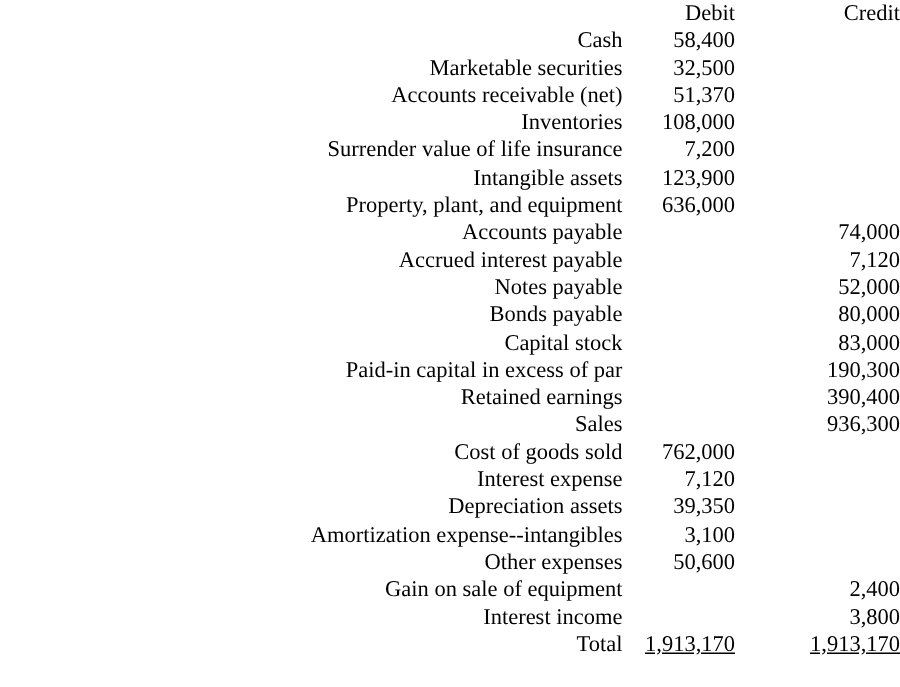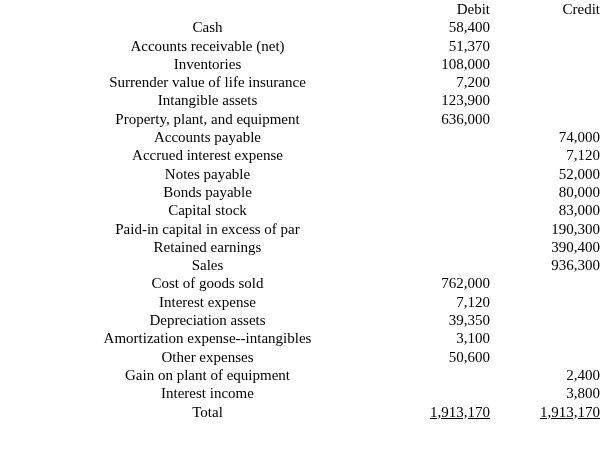--- a/index.html
+++ b/index.html
@@ -23,21 +23,21 @@
     line-height: 18.3px;
     font-weight: normal;
     vertical-align: middle;
     white-space: nowrap;
     overflow: hidden;
   }
   col.col-account { width: 415px; }
   col.col-debit   { width: 75px; }
   col.col-credit  { width: 110px; }
   td.account, th.account {
-    text-align: center;
+    text-align: right;
     padding-left: 5px;
   }
   td.num, th.num {
     text-align: right;
     font-family: Liberation Serif, serif;
   }
   td.credit-cell, th.credit-cell {
     padding-right: 5px;
     text-align: right;
   }
@@ -61,20 +61,25 @@
       <th class="num credit-cell">Credit</th>
     </tr>
   </thead>
   <tbody>
     <tr>
       <td class="account">Cash</td>
       <td class="num">58,400</td>
       <td class="num credit-cell"></td>
     </tr>
     <tr>
+      <td class="account">Marketable securities</td>
+      <td class="num">32,500</td>
+      <td class="num credit-cell"></td>
+    </tr>
+    <tr>
       <td class="account">Accounts receivable (net)</td>
       <td class="num">51,370</td>
       <td class="num credit-cell"></td>
     </tr>
     <tr>
       <td class="account">Inventories</td>
       <td class="num">108,000</td>
       <td class="num credit-cell"></td>
     </tr>
     <tr>
@@ -91,21 +96,21 @@
       <td class="account">Property, plant, and equipment</td>
       <td class="num">636,000</td>
       <td class="num credit-cell"></td>
     </tr>
     <tr>
       <td class="account">Accounts payable</td>
       <td class="num"></td>
       <td class="num credit-cell">74,000</td>
     </tr>
     <tr>
-      <td class="account">Accrued interest expense</td>
+      <td class="account">Accrued interest payable</td>
       <td class="num"></td>
       <td class="num credit-cell">7,120</td>
     </tr>
     <tr>
       <td class="account">Notes payable</td>
       <td class="num"></td>
       <td class="num credit-cell">52,000</td>
     </tr>
     <tr>
       <td class="account">Bonds payable</td>
@@ -151,21 +156,21 @@
       <td class="account">Amortization expense--intangibles</td>
       <td class="num">3,100</td>
       <td class="num credit-cell"></td>
     </tr>
     <tr>
       <td class="account">Other expenses</td>
       <td class="num">50,600</td>
       <td class="num credit-cell"></td>
     </tr>
     <tr>
-      <td class="account">Gain on plant of equipment</td>
+      <td class="account">Gain on sale of equipment</td>
       <td class="num"></td>
       <td class="num credit-cell">2,400</td>
     </tr>
     <tr>
       <td class="account">Interest income</td>
       <td class="num"></td>
       <td class="num credit-cell">3,800</td>
     </tr>
     <tr class="total-row">
       <td class="account">Total</td>

